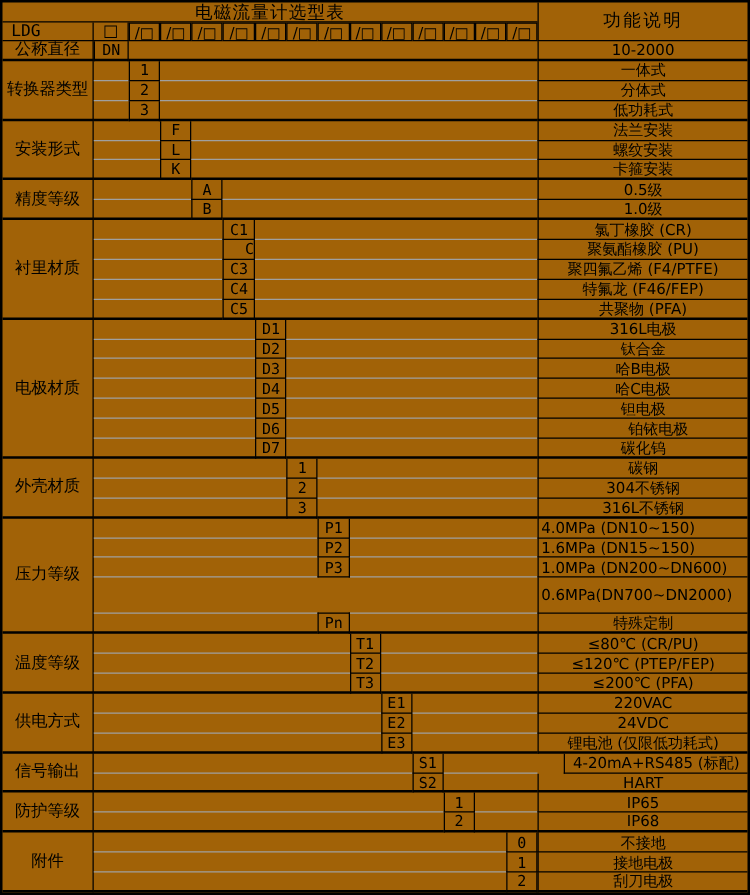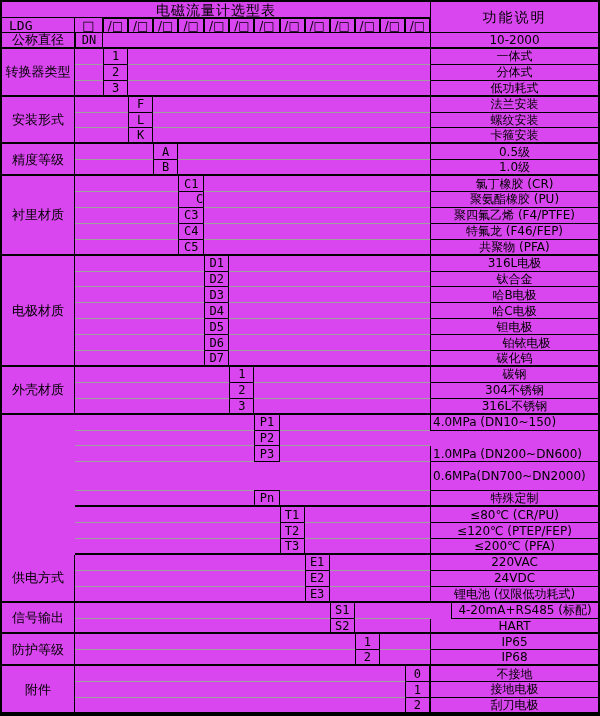--- a/index.html
+++ b/index.html
@@ -1,19 +1,19 @@
 <!DOCTYPE html>
 <html><head>
 <meta charset="utf-8">
 <style>
   html,body{margin:0;padding:0;background:#fff;}
   body{width:600px;height:716px;font-family:"DejaVu Sans",sans-serif;color:#000;}
   #grid{
     box-sizing:border-box;width:600px;height:716px;
-    border:2px solid #000;background:#d946ef;
+    border:2px solid #000;background:#a16207;
     display:grid;
     grid-template-columns:73px 28px repeat(13,1fr) 168px;
     grid-template-rows:16px 15px repeat(42,1fr);
   }
   .cell{
     display:flex;align-items:center;justify-content:center;
     overflow:hidden;white-space:nowrap;line-height:1;box-sizing:border-box;
   }
   .title{grid-column:1/16;grid-row:1;border-bottom:1px solid #000;font-size:14px;letter-spacing:1px;}
   .fn-header{grid-column:16;grid-row:1/3;border-left:1px solid #000;border-bottom:1px solid #000;font-size:14px;letter-spacing:2px;}
@@ -145,52 +145,55 @@
     <div class="cell rspan" style="grid-area: 24 / 9 / 25 / 16;"></div>
     <div class="cell fn" style="grid-area: 24 / 16 / 25 / 17;">碳钢</div>
     <div class="cell lspan" style="grid-area: 25 / 2 / 26 / 8;"></div>
     <div class="cell code" style="grid-area: 25 / 8 / 26 / 9;">2</div>
     <div class="cell rspan" style="grid-area: 25 / 9 / 26 / 16;"></div>
     <div class="cell fn" style="grid-area: 25 / 16 / 26 / 17;">304不锈钢</div>
     <div class="cell lspan grp-end" style="grid-area: 26 / 2 / 27 / 8;"></div>
     <div class="cell code grp-end" style="grid-area: 26 / 8 / 27 / 9;">3</div>
     <div class="cell rspan grp-end" style="grid-area: 26 / 9 / 27 / 16;"></div>
     <div class="cell fn grp-end" style="grid-area: 26 / 16 / 27 / 17;">316L不锈钢</div>
+    <div class="cell label" style="grid-area: 27 / 1 / 32 / 2;">压力等级</div>
     <div class="cell lspan" style="grid-area: 27 / 2 / 28 / 9;"></div>
     <div class="cell code" style="grid-area: 27 / 9 / 28 / 10;">P1</div>
     <div class="cell rspan" style="grid-area: 27 / 10 / 28 / 16;"></div>
     <div class="cell fn left" style="grid-area: 27 / 16 / 28 / 17;">4.0MPa (DN10~150)</div>
     <div class="cell lspan" style="grid-area: 28 / 2 / 29 / 9;"></div>
     <div class="cell code" style="grid-area: 28 / 9 / 29 / 10;">P2</div>
     <div class="cell rspan" style="grid-area: 28 / 10 / 29 / 16;"></div>
+    <div class="cell fn left" style="grid-area: 28 / 16 / 29 / 17;">1.6MPa (DN15~150)</div>
     <div class="cell lspan" style="grid-area: 29 / 2 / 30 / 9;"></div>
     <div class="cell code" style="grid-area: 29 / 9 / 30 / 10;">P3</div>
     <div class="cell rspan" style="grid-area: 29 / 10 / 30 / 16;"></div>
     <div class="cell fn left" style="grid-area: 29 / 16 / 30 / 17;">1.0MPa (DN200~DN600)</div>
     <div class="cell lspan" style="grid-area: 30 / 2 / 31 / 9;"></div>
     <div class="cell code" style="grid-area: 30 / 9 / 31 / 10; margin-top: 28px;">P4</div>
     <div class="cell rspan" style="grid-area: 30 / 10 / 31 / 16;"></div>
     <div class="cell fn left" style="grid-area: 30 / 16 / 31 / 17;">0.6MPa(DN700~DN2000)</div>
     <div class="cell lspan grp-end" style="grid-area: 31 / 2 / 32 / 9;"></div>
     <div class="cell code grp-end" style="grid-area: 31 / 9 / 32 / 10;">Pn</div>
     <div class="cell rspan grp-end" style="grid-area: 31 / 10 / 32 / 16;"></div>
     <div class="cell fn grp-end" style="grid-area: 31 / 16 / 32 / 17;">特殊定制</div>
+    <div class="cell label" style="grid-area: 32 / 1 / 35 / 2;">温度等级</div>
     <div class="cell lspan" style="grid-area: 32 / 2 / 33 / 10;"></div>
     <div class="cell code" style="grid-area: 32 / 10 / 33 / 11;">T1</div>
     <div class="cell rspan" style="grid-area: 32 / 11 / 33 / 16;"></div>
     <div class="cell fn" style="grid-area: 32 / 16 / 33 / 17;">≤80℃ (CR/PU)</div>
     <div class="cell lspan" style="grid-area: 33 / 2 / 34 / 10;"></div>
     <div class="cell code" style="grid-area: 33 / 10 / 34 / 11;">T2</div>
     <div class="cell rspan" style="grid-area: 33 / 11 / 34 / 16;"></div>
     <div class="cell fn" style="grid-area: 33 / 16 / 34 / 17;">≤120℃ (PTEP/FEP)</div>
     <div class="cell lspan grp-end" style="grid-area: 34 / 2 / 35 / 10;"></div>
     <div class="cell code grp-end" style="grid-area: 34 / 10 / 35 / 11;">T3</div>
     <div class="cell rspan grp-end" style="grid-area: 34 / 11 / 35 / 16;"></div>
     <div class="cell fn grp-end" style="grid-area: 34 / 16 / 35 / 17;">≤200℃ (PFA)</div>
-    <div class="cell label" style="grid-area: 35 / 1 / 38 / 2;">供电方式</div>
+    <div class="cell label" style="grid-area: 35 / 1 / 38 / 2; font-family: Liberation Mono, monospace;">供电方式</div>
     <div class="cell lspan" style="grid-area: 35 / 2 / 36 / 11;"></div>
     <div class="cell code" style="grid-area: 35 / 11 / 36 / 12;">E1</div>
     <div class="cell rspan" style="grid-area: 35 / 12 / 36 / 16;"></div>
     <div class="cell fn" style="grid-area: 35 / 16 / 36 / 17;">220VAC</div>
     <div class="cell lspan" style="grid-area: 36 / 2 / 37 / 11;"></div>
     <div class="cell code" style="grid-area: 36 / 11 / 37 / 12;">E2</div>
     <div class="cell rspan" style="grid-area: 36 / 12 / 37 / 16;"></div>
     <div class="cell fn" style="grid-area: 36 / 16 / 37 / 17;">24VDC</div>
     <div class="cell lspan grp-end" style="grid-area: 37 / 2 / 38 / 11;"></div>
     <div class="cell code grp-end" style="grid-area: 37 / 11 / 38 / 12;">E3</div>
@@ -213,17 +216,17 @@
     <div class="cell lspan grp-end" style="grid-area: 41 / 2 / 42 / 13;"></div>
     <div class="cell code grp-end" style="grid-area: 41 / 13 / 42 / 14;">2</div>
     <div class="cell rspan grp-end" style="grid-area: 41 / 14 / 42 / 16;"></div>
     <div class="cell fn grp-end" style="grid-area: 41 / 16 / 42 / 17;">IP68</div>
     <div class="cell label" style="grid-area: 42 / 1 / 45 / 2;">附件</div>
     <div class="cell lspan" style="grid-area: 42 / 2 / 43 / 15;"></div>
     <div class="cell code" style="grid-area: 42 / 15 / 43 / 16;">0</div>
     <div class="cell fn" style="grid-area: 42 / 16 / 43 / 17;">不接地</div>
     <div class="cell lspan" style="grid-area: 43 / 2 / 44 / 15;"></div>
     <div class="cell code" style="grid-area: 43 / 15 / 44 / 16;">1</div>
-    <div class="cell fn" style="grid-area: 43 / 16 / 44 / 17; font-family: Liberation Mono, monospace;">接地电极</div>
+    <div class="cell fn" style="grid-area: 43 / 16 / 44 / 17;">接地电极</div>
     <div class="cell lspan grp-end" style="grid-area: 44 / 2 / 45 / 15;"></div>
     <div class="cell code grp-end" style="grid-area: 44 / 15 / 45 / 16;">2</div>
     <div class="cell fn grp-end" style="grid-area: 44 / 16 / 45 / 17;">刮刀电极</div>
   </div>
 
 </body></html>

